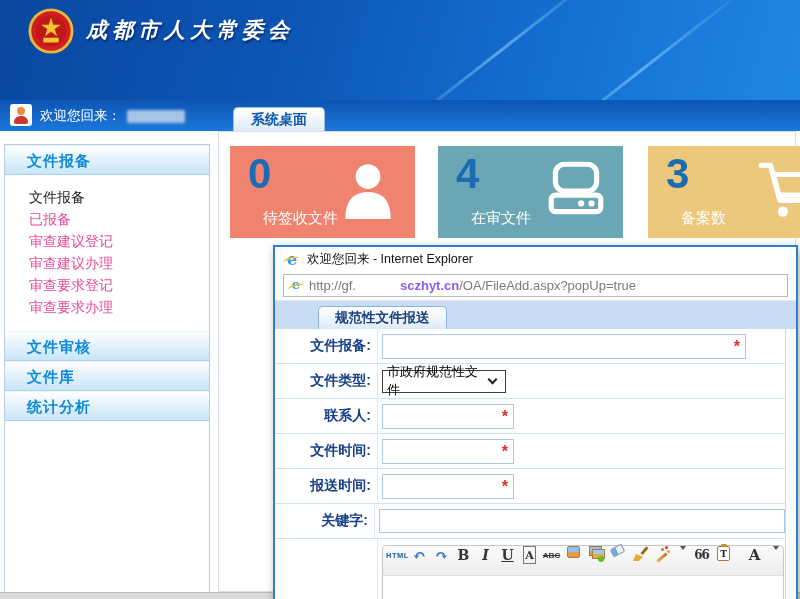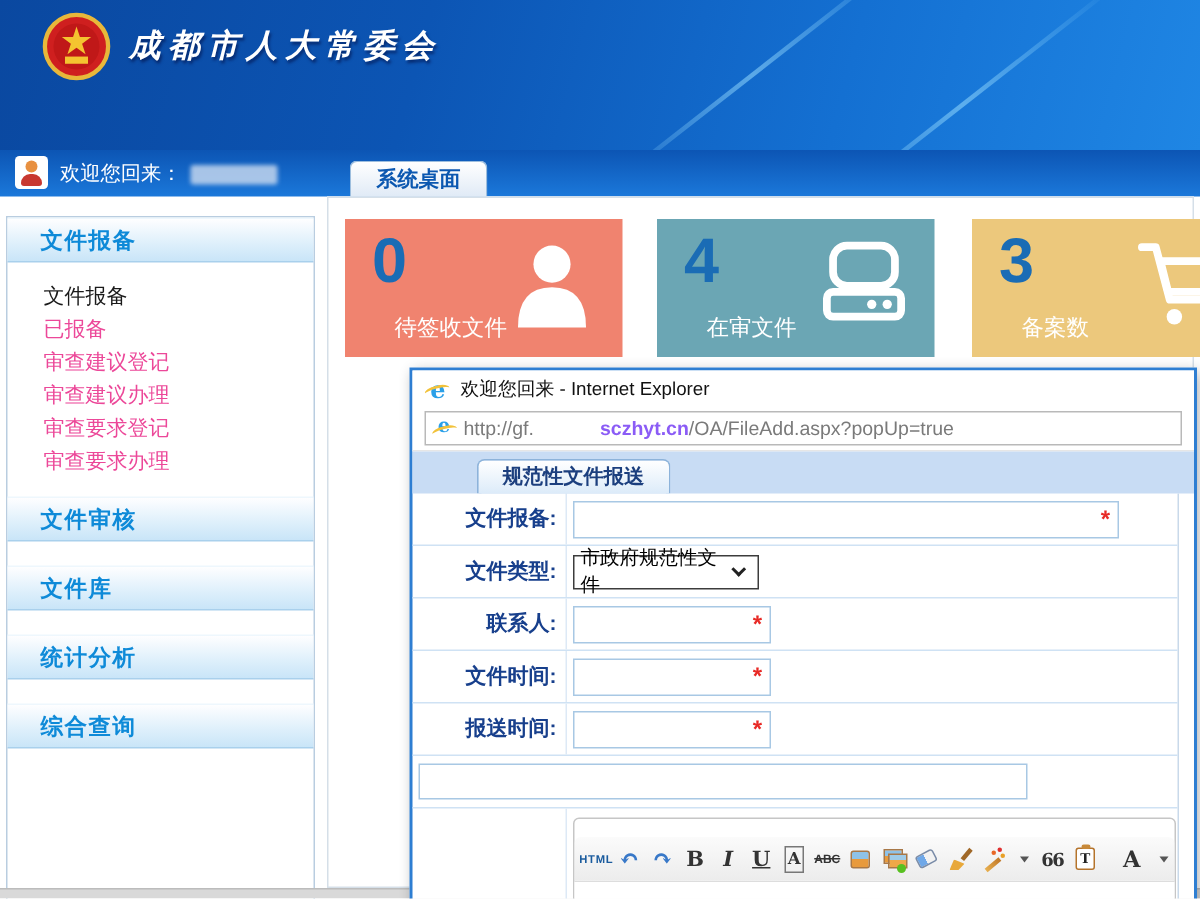--- a/index.html
+++ b/index.html
@@ -44,21 +44,21 @@
     border-radius:5px 5px 0 0; text-align:center; line-height:23px;
     color:#0b57b0; font-weight:bold; font-size:14px; }
 
   
   .sidebar { position:absolute; left:4px; top:144px; width:206px; height:490px;
     background:#fff; border:1px solid #b9cde0; }
   .acc-header { height:30px; line-height:30px; padding-left:22px;
     background:linear-gradient(#fefeff,#ddeffb 60%,#c9e5f8);
     border-top:1px solid #eef7fd; border-bottom:1px solid #a9d0ec;
     color:#0e8ad8; font-weight:bold; font-size:15px; letter-spacing:1px; }
-  .acc-header + .acc-header { margin-top:16px; }
+  .acc-header + .acc-header { margin-top:0; }
   .side-menu { padding:11px 0 13px 0; }
   .side-item { height:22px; line-height:22px; padding-left:24px; font-size:14px;
     color:#ec4899; cursor:pointer; }
   .side-item.strong { color:#1a1a1a; }
 
   
   .content-panel { position:absolute; left:218px; top:131px; width:578px; height:461px;
     background:#fff; border:1px solid #d5dfe8; }
   .card { position:absolute; top:14px; width:185px; height:92px; overflow:hidden;
     cursor:pointer; }
@@ -110,23 +110,23 @@
     font-weight:bold; line-height:18px; }
   .select-box { width:124px; height:23px; border:1px solid #3c3c3c; background:#fff;
     display:flex; align-items:center; justify-content:space-between; padding-left:4px;
     font-size:13px; color:#000; cursor:pointer; }
   .chev { width:7px; height:7px; border-right:2px solid #222; border-bottom:2px solid #222;
     transform:rotate(45deg); margin:-3px 9px 0 0; }
 
   .frow.editor-row { height:62px; border-bottom:none; }
   .editor { margin-top:6px; width:402px; border:1px solid #c6c6c6;
     border-radius:4px 4px 0 0; background:#fff; }
-  .ed-toolbar { height:30px; display:flex; align-items:center; gap:9px; padding:0 8px;
+  .ed-toolbar { height:30px; display:flex; gap:9px; padding:0 8px;
     background:linear-gradient(#fbfbfb,#ececec); border-bottom:1px solid #ddd;
-    border-radius:4px 4px 0 0;margin-top:12px; }
+    border-radius:4px 4px 0 0; }
   .ed-area { height:28px; background:#fff; }
 
   .tbtn { display:inline-flex; align-items:center; justify-content:center; min-width:13px;
     height:18px; cursor:pointer; font-family:"DejaVu Serif",serif; color:#333;
     white-space:nowrap; }
   .t-html { font-family:"Liberation Sans",sans-serif; font-size:7.5px; font-weight:bold;
     color:#1b5c9e; letter-spacing:.5px; }
   .t-undo,.t-redo { font-size:16px; font-weight:bold; color:#3878c8; }
   .t-b { font-size:14px; font-weight:bold; }
   .t-i { font-size:14px; font-weight:bold; font-style:italic; }
@@ -201,21 +201,20 @@
     <div class="side-item strong">文件报备</div>
     <div class="side-item">已报备</div>
     <div class="side-item">审查建议登记</div>
     <div class="side-item">审查建议办理</div>
     <div class="side-item">审查要求登记</div>
     <div class="side-item">审查要求办理</div>
   </div>
   <div class="acc-header">文件审核</div>
   <div class="acc-header">文件库</div>
   <div class="acc-header">统计分析</div>
-  <div class="acc-header">综合查询</div>
 </div>
 
 <div class="content-panel">
   <div class="card c1">
     <div class="num">0</div>
     <div class="clabel">待签收文件</div>
     <span class="cicon">
       <svg viewBox="0 0 64 64" width="66" height="66">
         <circle cx="32" cy="19" r="12" fill="#fff"></circle>
         <path d="M10 60 q0 -26 22 -26 q22 0 22 26 z" fill="#fff"></path>
@@ -301,20 +300,21 @@
     </div>
     <div class="frow">
       <div class="flabel">报送时间:</div>
       <div class="fvalue">
         <div class="inp small">
           <span class="star">*</span>
         </div>
       </div>
     </div>
     <div class="frow">
+      <div class="flabel">关键字:</div>
       <div class="fvalue">
         <div class="inp kw"></div>
       </div>
     </div>
     <div class="frow editor-row">
       <div class="flabel"></div>
       <div class="fvalue" style="align-items:flex-start;">
         <div class="editor">
           <div class="ed-toolbar">
             <span class="tbtn t-html">HTML</span>

